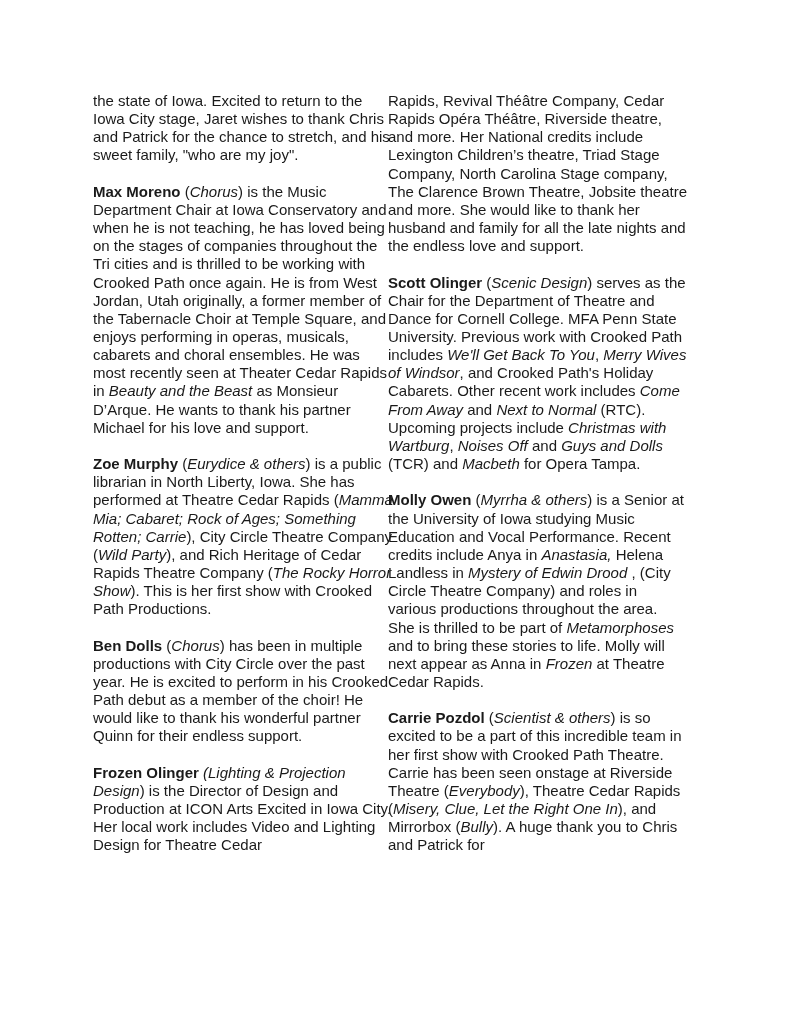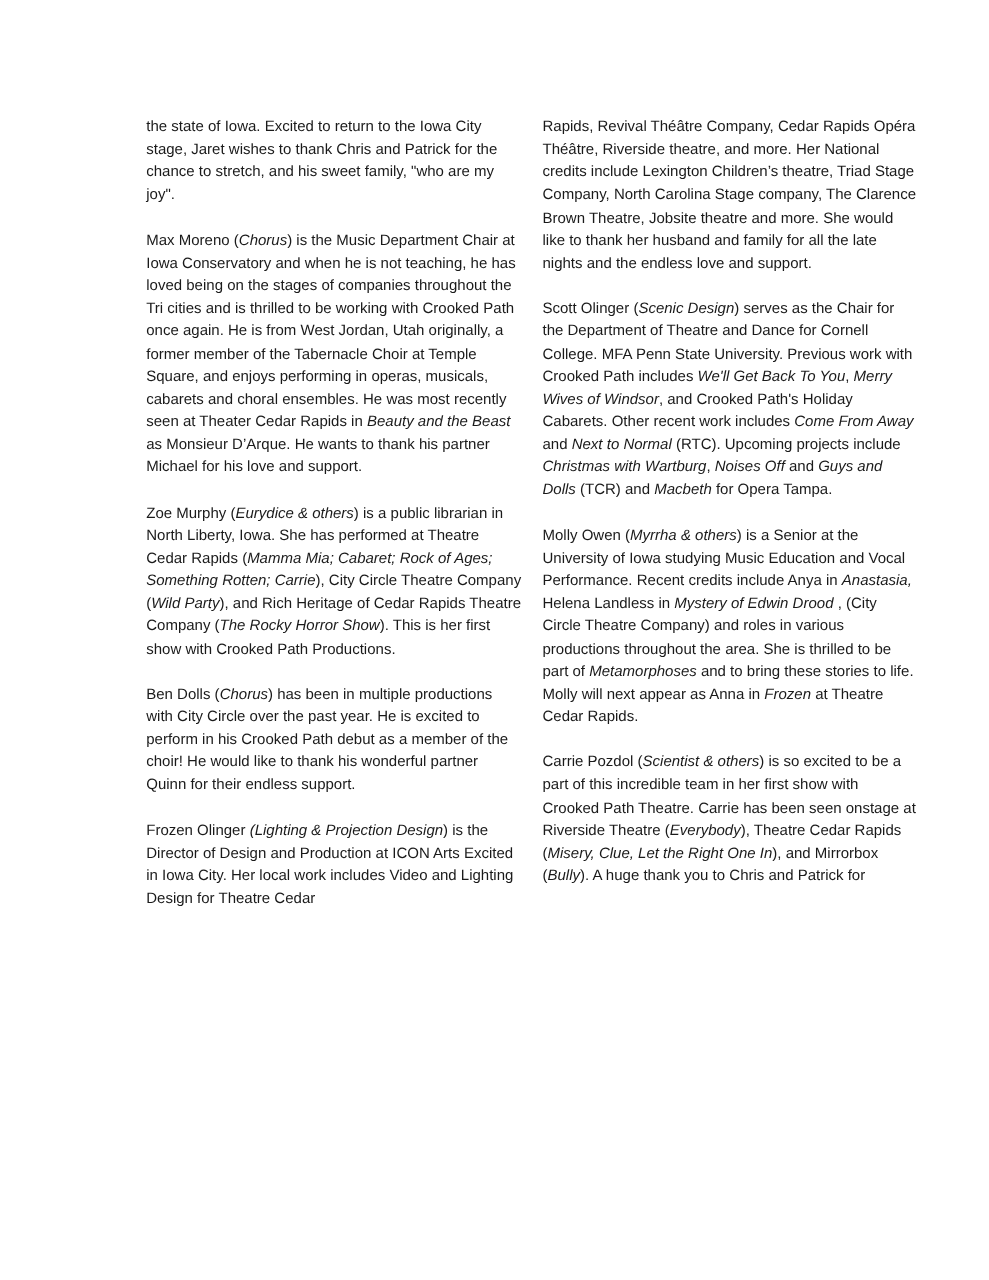--- a/index.html
+++ b/index.html
@@ -1,22 +1,22 @@
 <!DOCTYPE html>
 <html><head>
 <meta charset="utf-8">
 <style>
   html, body { margin:0; padding:0; background:#ffffff; }
   body { width:791px; height:1024px; position:relative; overflow:hidden;
          font-family:"Liberation Sans", sans-serif; color:#1a1a1a; }
-  .col { position:absolute; top:92px; width:300px; font-size:12px; line-height:18.15px;margin-left:24px; }
+  .col { position:absolute; top:92px; width:300px; font-size:15px; line-height:18.15px; }
   .col.left { left:93px; }
-  .col.right { left:410px; }
+  .col.right { left:388px; }
   .bio { margin:0 0 18.15px 0; white-space:pre-line; }
-  .seg-b { font-weight:normal; }
+  .seg-b { font-weight:bold; }
   .seg-i { font-style:italic; }
 </style>
 </head>
 <body>
 
 <div class="col left">
     <p class="bio"><span>the state of Iowa. Excited to return to the Iowa City stage, Jaret wishes to thank Chris and Patrick for the chance to stretch, and his sweet family, "who are my joy".</span></p>
     <p class="bio"><span class="seg-b">Max Moreno</span><span> (</span><span class="seg-i">Chorus</span><span>) is the Music Department Chair at Iowa Conservatory and when he is not teaching, he has loved being on the stages of companies throughout the Tri cities and is thrilled to be working with Crooked Path once again. He is from West Jordan, Utah originally, a former member of the Tabernacle Choir at Temple Square, and enjoys performing in operas, musicals, cabarets and choral ensembles. He was most recently seen at Theater Cedar Rapids in </span><span class="seg-i">Beauty and the Beast</span><span> as Monsieur D’Arque. He wants to thank his partner Michael for his love and support.</span></p>
     <p class="bio"><span class="seg-b">Zoe Murphy</span><span> (</span><span class="seg-i">Eurydice &amp; others</span><span>) is a public librarian in North Liberty, Iowa. She has performed at Theatre Cedar Rapids (</span><span class="seg-i">Mamma Mia; Cabaret; Rock of Ages; Something Rotten; Carrie</span><span>), City Circle Theatre Company (</span><span class="seg-i">Wild Party</span><span>), and Rich Heritage of Cedar Rapids Theatre Company (</span><span class="seg-i">The Rocky Horror Show</span><span>). This is her first show with Crooked Path Productions.</span></p>
     <p class="bio"><span class="seg-b">Ben Dolls</span><span> (</span><span class="seg-i">Chorus</span><span>) has been in multiple productions with City Circle over the past year. He is excited to perform in his Crooked Path debut as a member of the choir! He would like to thank his wonderful partner Quinn for their endless support.</span></p>

